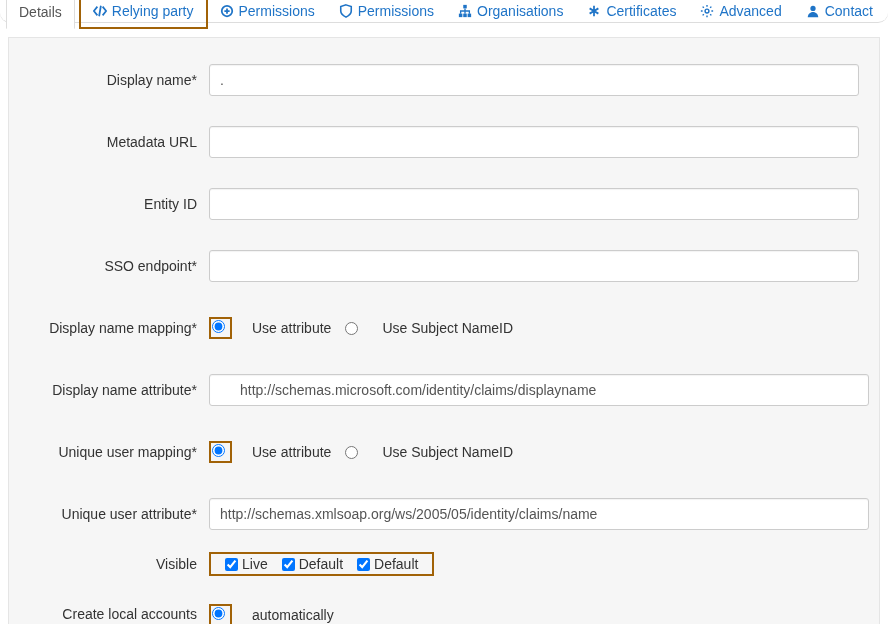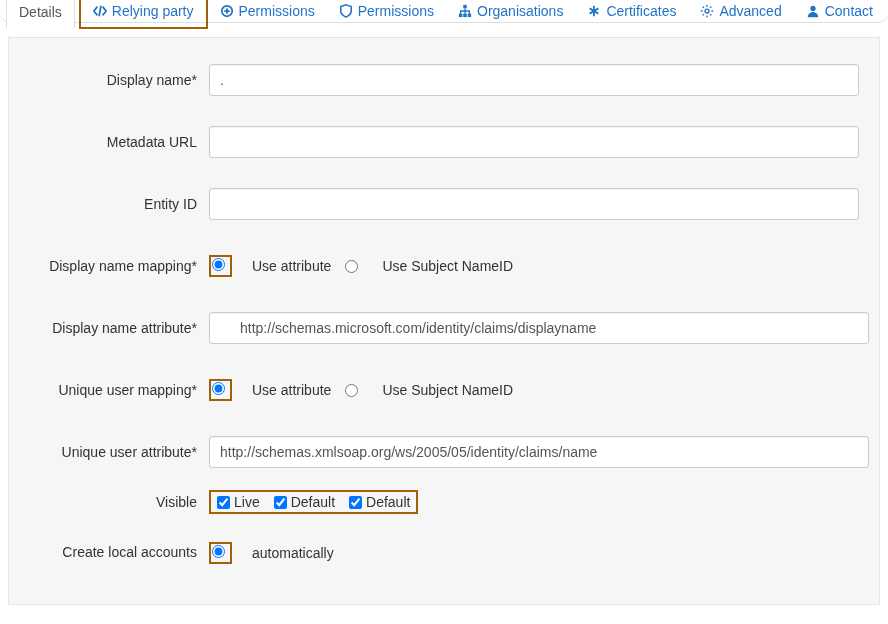--- a/index.html
+++ b/index.html
@@ -74,21 +74,21 @@
     border-radius: 3px;
     background: #fff;
     padding: 4px 10px;
     font-size: 14px;
     color: #555;
     box-shadow: inset 0 1px 1px rgba(0,0,0,0.05);
   }
   .radio-group { display: flex; align-items: center; gap: 20px; }
   .radio { width: 13px; height: 13px; margin: 0; margin-right: 4px; }
   .radio-label { font-size: 14px; }
-  .checkbox-group { display: flex; align-items: center; gap: 14px; padding: 2px 6px; }
+  .checkbox-group { display: flex; align-items: center; gap: 14px; padding: 2px 14px; }
   .checkbox-wrap { display: inline-flex; align-items: center; }
   .checkbox { width: 13px; height: 13px; margin: 0; margin-right: 4px; }
   .stack-radios { display: flex; flex-direction: column; gap: 10px; align-items: flex-start; }
   .rb-tight { padding: 1px; }
 </style>
 </head>
 <body>
 
 <div class="tabs">
   <div class="tab active redbox">
@@ -175,20 +175,26 @@
     </div>
   </div>
 
   <div class="form-row tall">
     <div class="form-label">Entity ID</div>
     <div class="form-control">
       <input type="text" class="text-input" style="background: rgb(255, 255, 255);" value="">
     </div>
   </div>
 
+  <div class="form-row tall">
+    <div class="form-label">SSO endpoint*</div>
+    <div class="form-control">
+      <input type="text" class="text-input" value="" style="">
+    </div>
+  </div>
 
   <div class="form-row tall">
     <div class="form-label">Display name mapping*</div>
     <div class="form-control">
       <span class="radio-group">
         <span class="redbox rb-tight">
           <input type="radio" class="radio" checked="" style="">
         </span>
         <span class="radio-label">Use attribute</span>
       </span>

